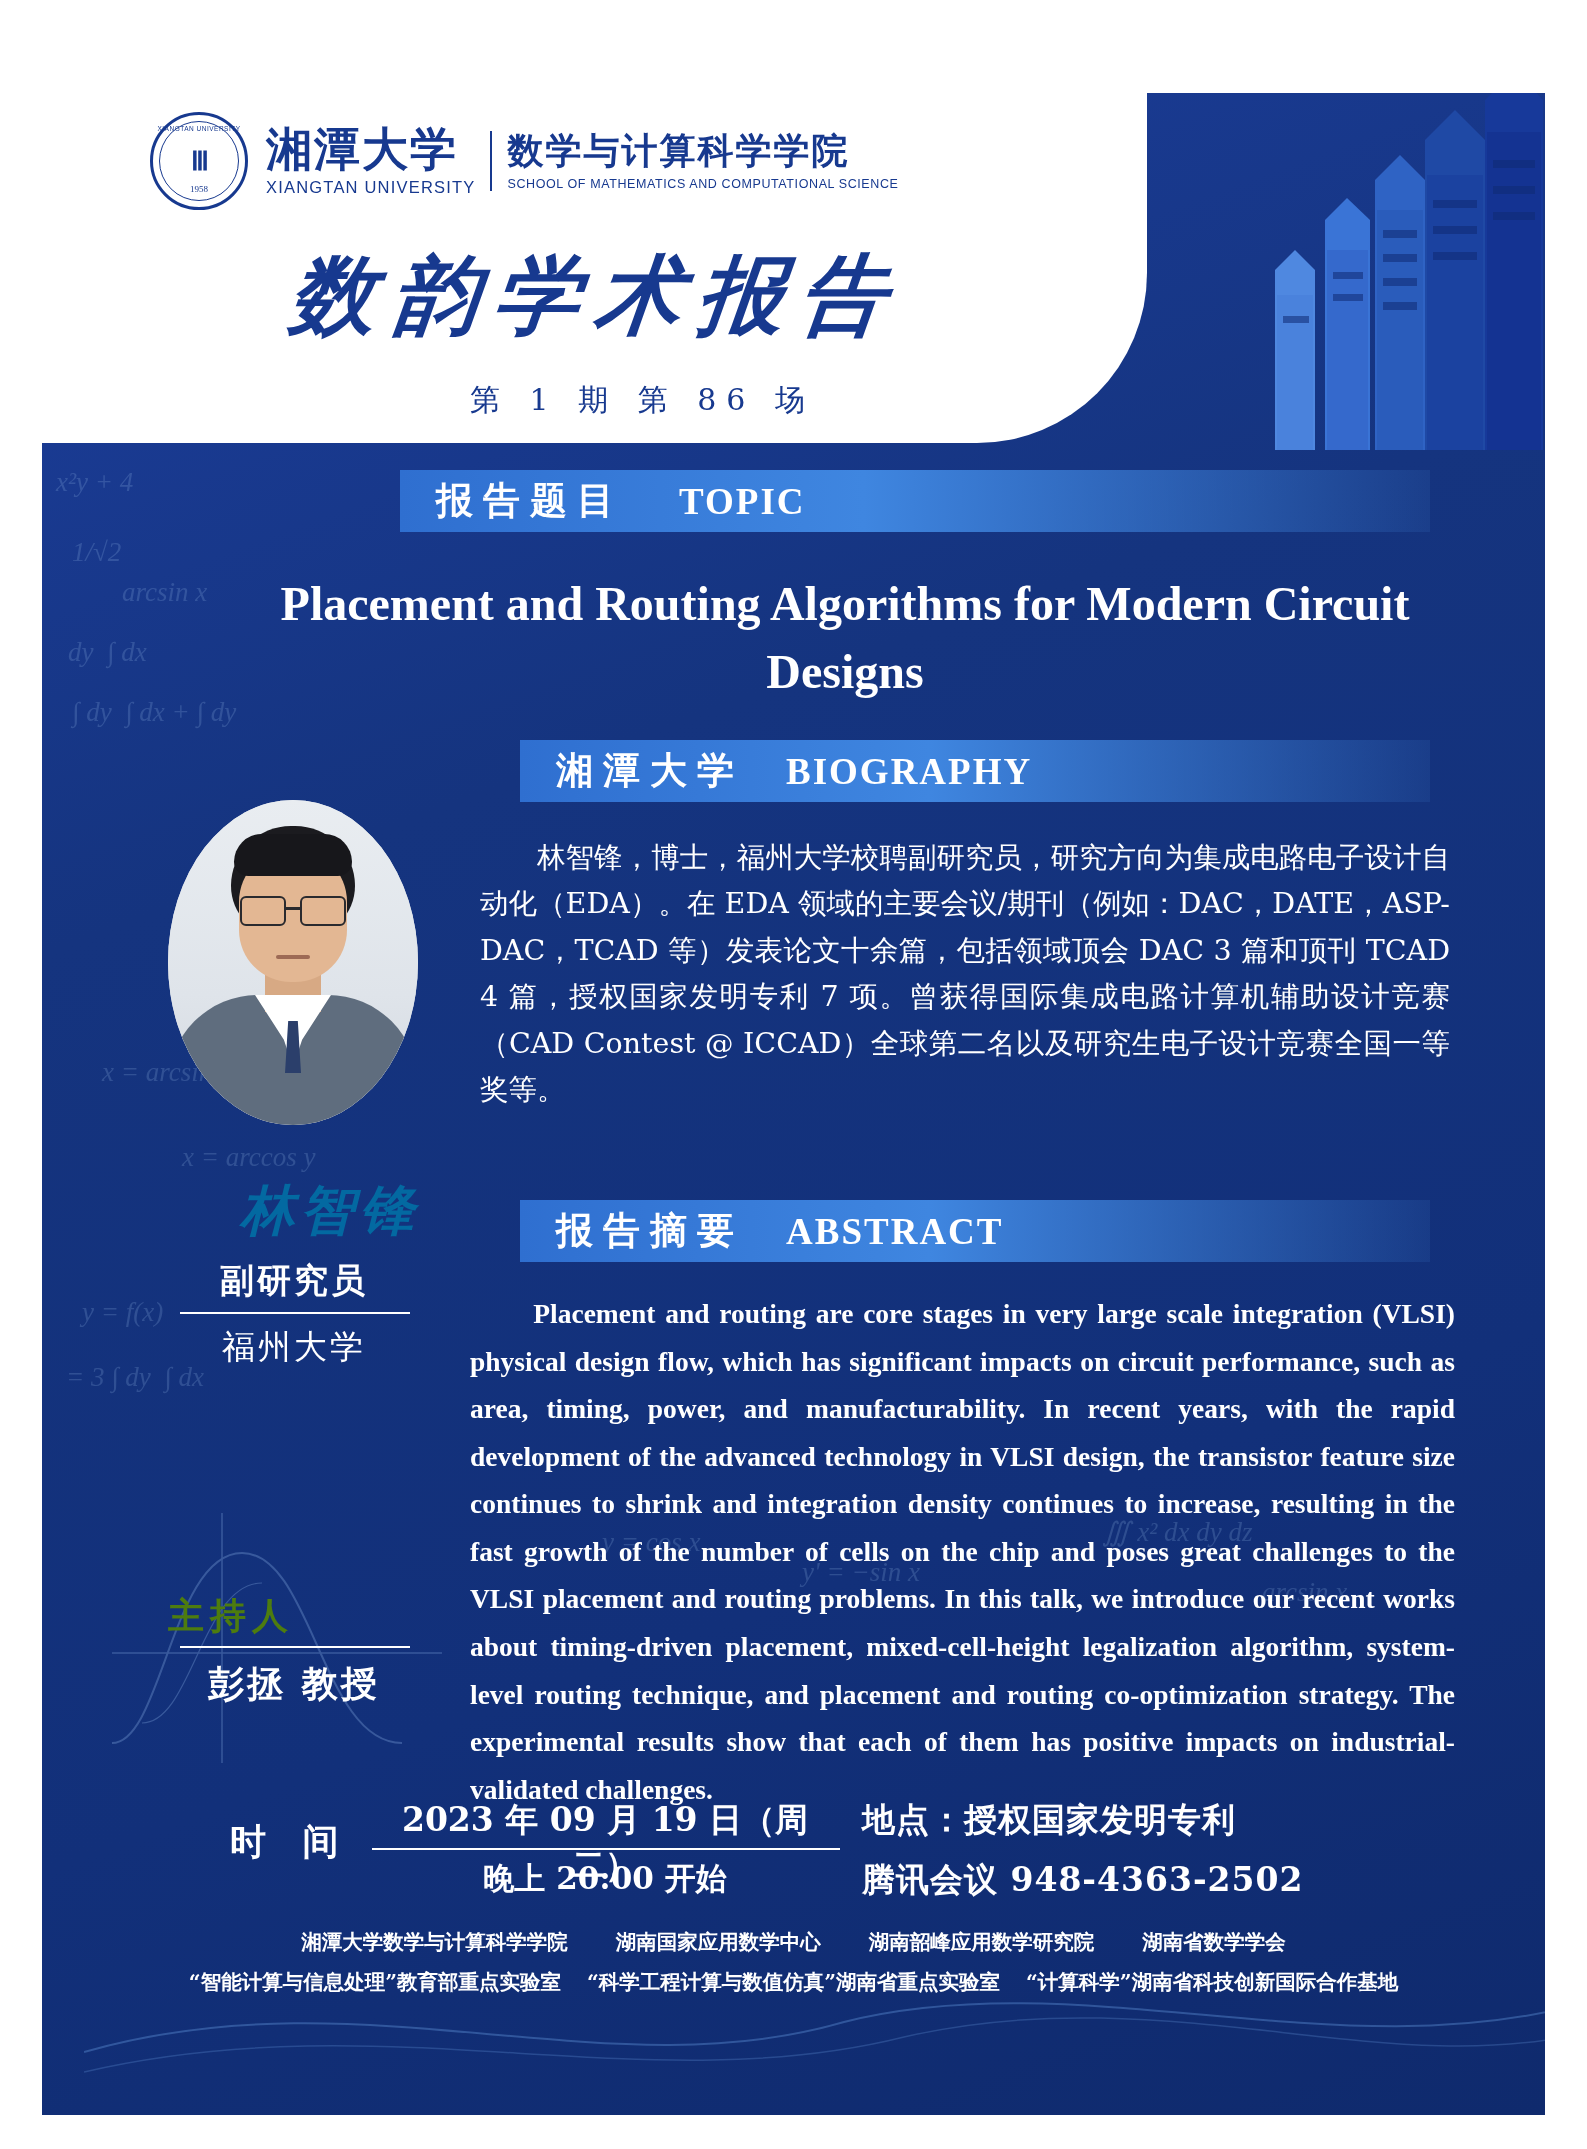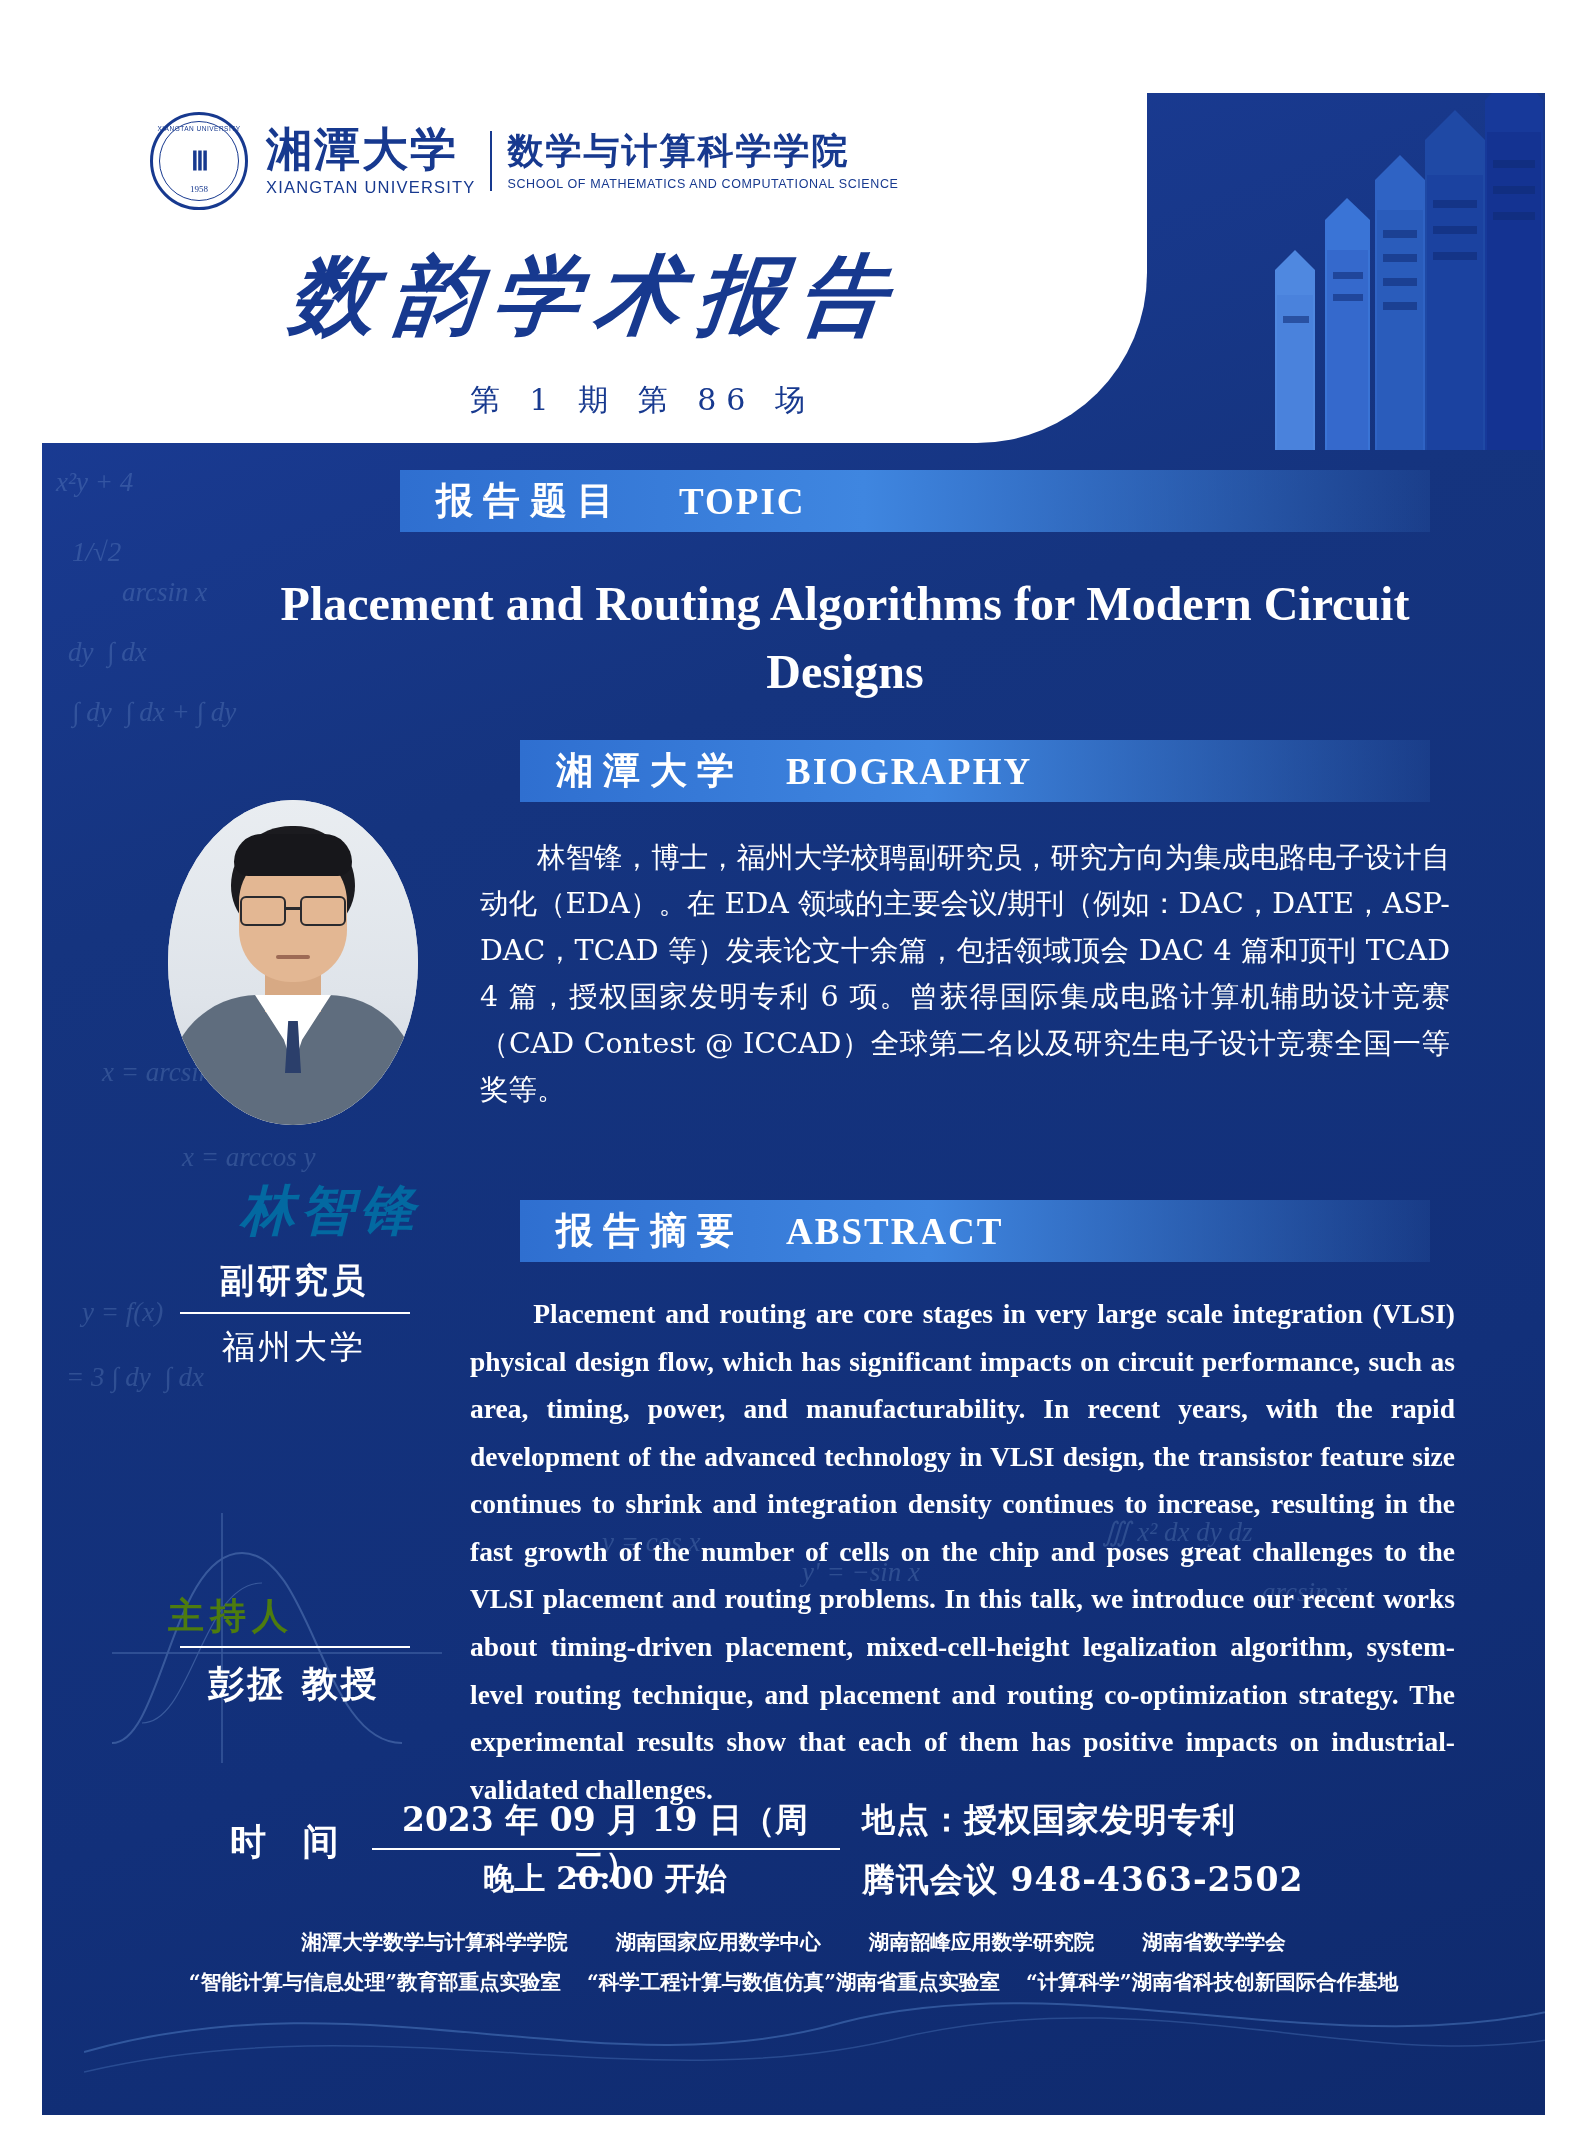--- a/index.html
+++ b/index.html
@@ -678,21 +678,21 @@
     <div class="face"></div>
     <div class="fringe"></div>
     <div class="glasses">
       <div class="lens l"></div>
       <div class="lens r"></div>
       <div class="bridge"></div>
     </div>
     <div class="mouth"></div>
   </div>
 
-  <div class="bio-text">林智锋，博士，福州大学校聘副研究员，研究方向为集成电路电子设计自动化（EDA）。在 EDA 领域的主要会议/期刊（例如：DAC，DATE，ASP-DAC，TCAD 等）发表论文十余篇，包括领域顶会 DAC 4 篇和顶刊 TCAD 4 篇，授权国家发明专利 6 项。曾获得国际集成电路计算机辅助设计竞赛（CAD Contest @ ICCAD）全球第二名以及研究生电子设计竞赛全国一等奖等。</div>
+  <div class="bio-text">林智锋，博士，福州大学校聘副研究员，研究方向为集成电路电子设计自动化（EDA）。在 EDA 领域的主要会议/期刊（例如：DAC，DATE，ASP-DAC，TCAD 等）发表论文十余篇，包括领域顶会 DAC 3 篇和顶刊 TCAD 4 篇，授权国家发明专利 7 项。曾获得国际集成电路计算机辅助设计竞赛（CAD Contest @ ICCAD）全球第二名以及研究生电子设计竞赛全国一等奖等。</div>
 
   <div class="speaker-name">林智锋</div>
   <div class="speaker-role">副研究员</div>
   <div class="rule" id="rule-1"></div>
   <div class="speaker-org">福州大学</div>
 
   <div class="host-label">主持人</div>
   <div class="rule" id="rule-2"></div>
   <div class="host-name">彭拯 教授</div>
 

